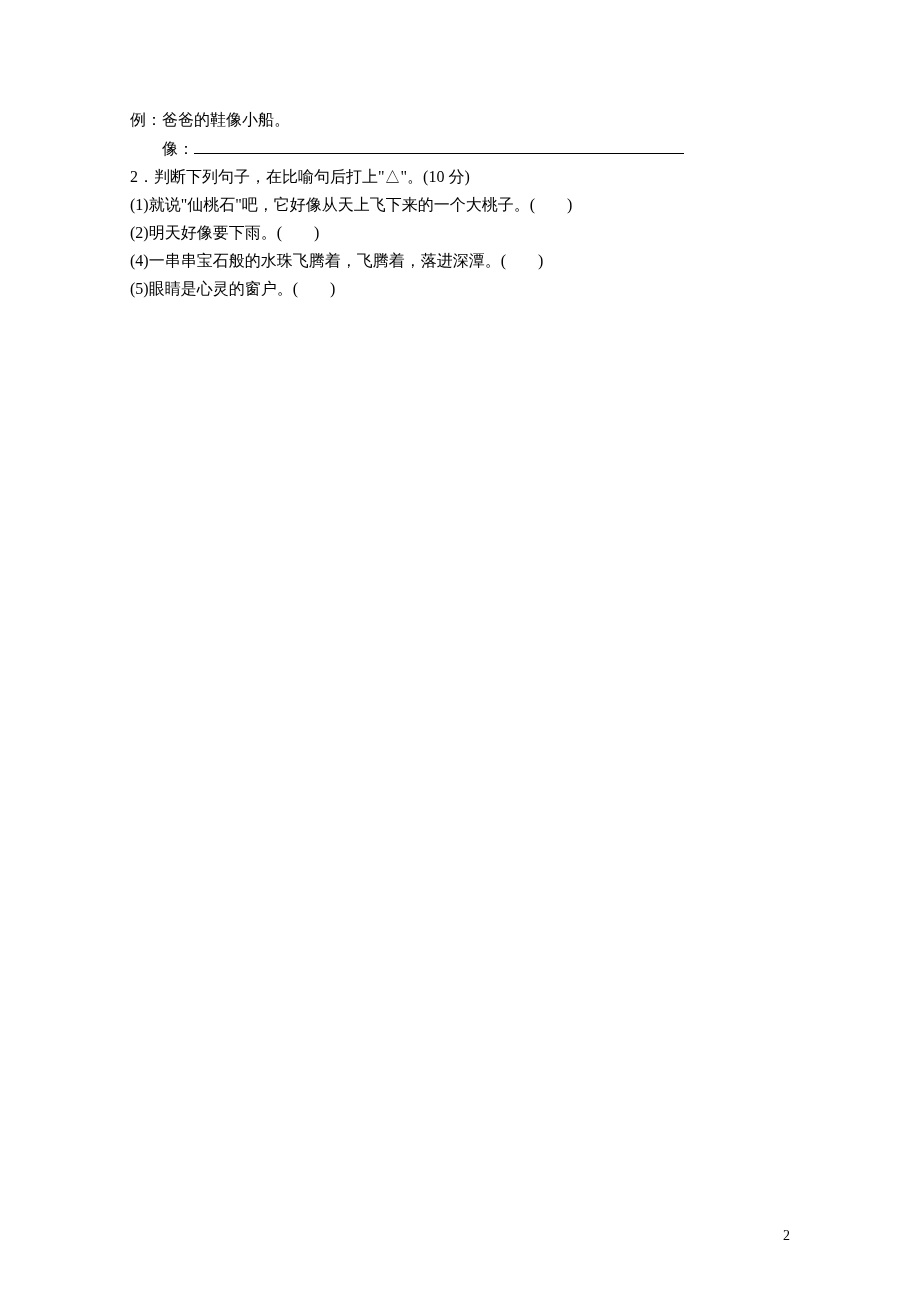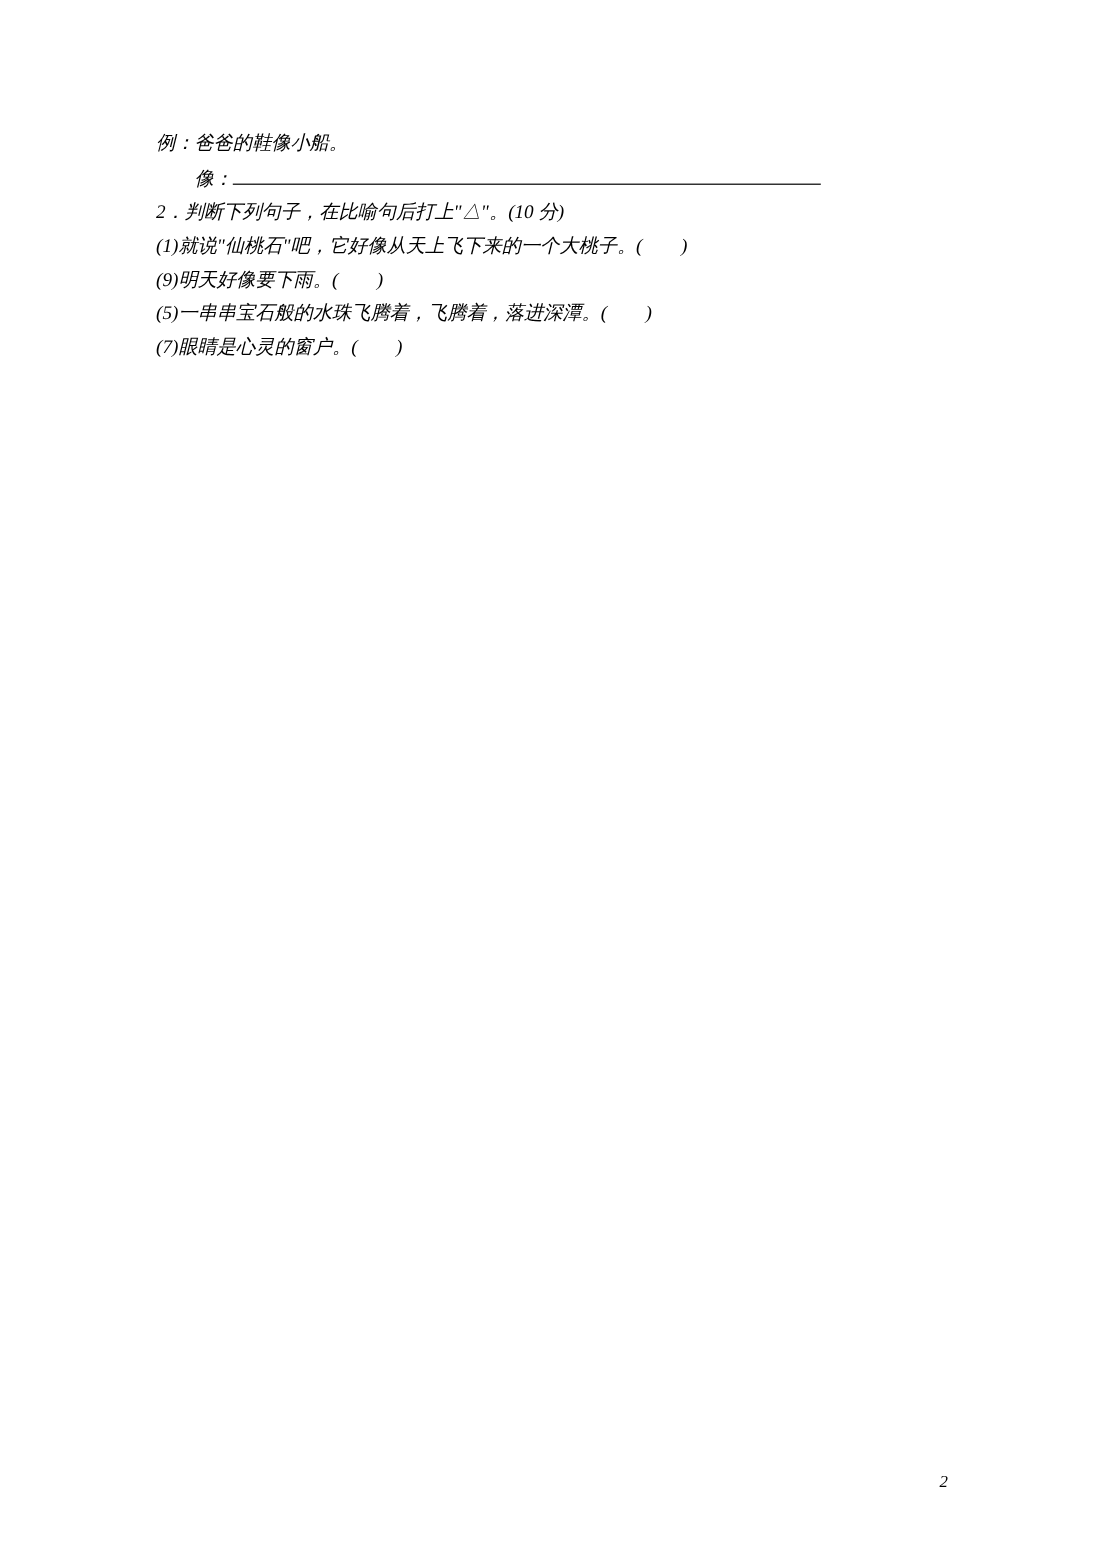--- a/index.html
+++ b/index.html
@@ -1,15 +1,15 @@
 <!DOCTYPE html>
 <html><head>
   <meta charset="utf-8">
   <style>
-    * { margin: 0; padding: 0; box-sizing: border-box; font-style: italic; }
+    * { margin: 0; padding: 0; box-sizing: border-box; }
     body {
       width: 920px;
       height: 1302px;
       background: #fff;
       font-family: "SimSun", "宋体", serif;
       font-size: 16px;
       color: #000;
       position: relative;
       line-height: 1.5;
     }
@@ -50,18 +50,18 @@
 
 <div class="content">
   <div class="line">
     <span>例：</span><span>爸爸的鞋像小船。</span>
   </div>
   <div class="line indent">
     <span>像：</span><span class="underline ul-long"></span>
   </div>
   <div class="line">2．判断下列句子，在比喻句后打上"△"。(10 分)</div>
   <div class="line paren">(1)就说"仙桃石"吧，它好像从天上飞下来的一个大桃子。(　　)</div>
-  <div class="line paren">(9)明天好像要下雨。(　　)</div>
-  <div class="line paren">(5)一串串宝石般的水珠飞腾着，飞腾着，落进深潭。(　　)</div>
-  <div class="line paren">(7)眼睛是心灵的窗户。(　　)</div>
+  <div class="line paren">(2)明天好像要下雨。(　　)</div>
+  <div class="line paren">(4)一串串宝石般的水珠飞腾着，飞腾着，落进深潭。(　　)</div>
+  <div class="line paren">(5)眼睛是心灵的窗户。(　　)</div>
 </div>
 
 <div class="page-num">2</div>
 
 </body></html>

